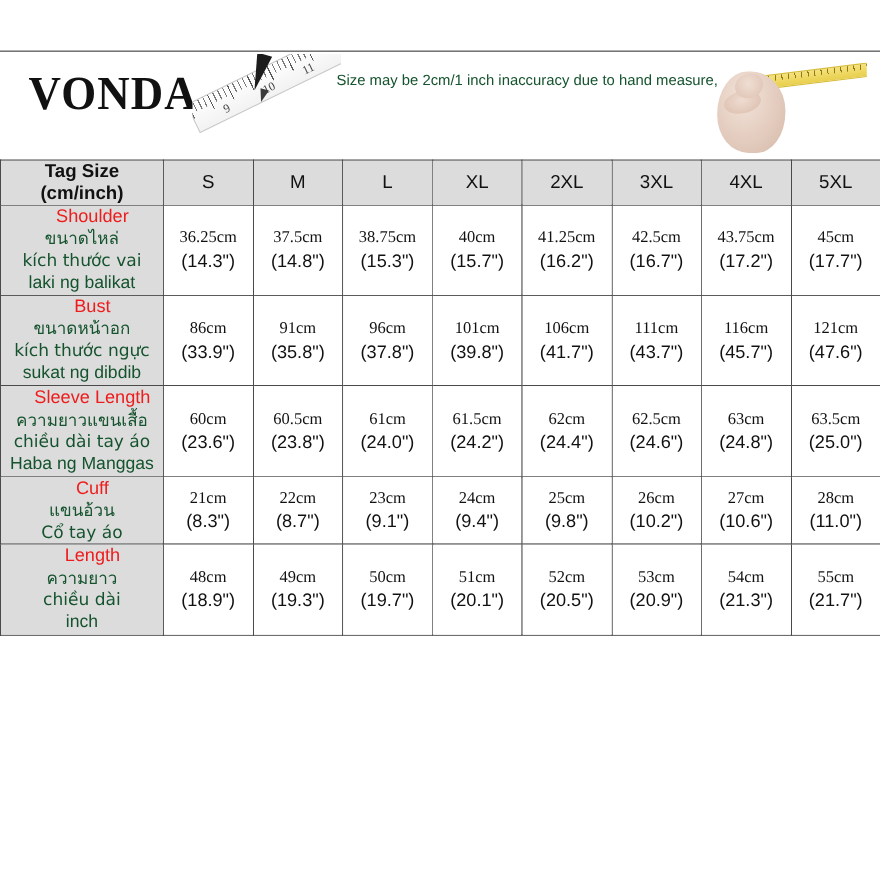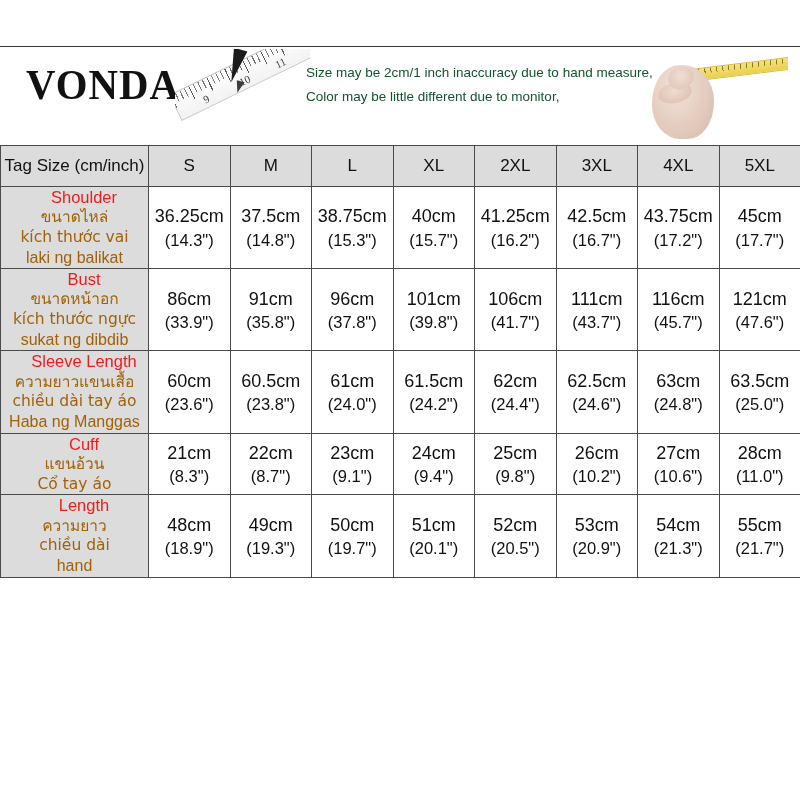--- a/index.html
+++ b/index.html
@@ -215,59 +215,60 @@
   
   tr.hrow td {
     background: #dcdcdc;
     height: 38px;
     font-size: 17px;
   }
   tr.hrow.tall td { height: 40px; }
 
   td.tag-size-label {
     color: #ee1c1c;
-    font-weight: normal;
+    font-weight: bold;
     font-size: 17px;
   }
 
   
   td.meas-label {
     background: #dcdcdc;
     padding: 6px 4px;
     line-height: 1.28;
   }
   .meas-en {
     color: #ee1c1c;
     font-size: 16.5px;
     display: block;
     margin-left: 19px;
   }
   .meas-sub {
-    color: #a16207;
+    color: #14532d;
     font-size: 16px;
     display: block;
     text-align: center;
   }
   .meas-sub.thai {
     font-family: "DejaVu Sans", sans-serif;
     font-size: 15.5px;
   }
   .meas-sub.viet {
     font-family: "DejaVu Sans", sans-serif;
     font-size: 15.5px;
   }
 
   td.meas-val {
     background: #ffffff;
     line-height: 1.35;
     padding: 4px 2px;
   }
   .val-cm {
     display: block;
-    font-size: 18px;
+    font-size: 15px;
+    font-family: Liberation Serif, serif;
   }
   .val-in {
     display: block;
     font-size: 16.5px;
   }
 
   
   .cell-marker {
     position: absolute;
     left: 0;
@@ -294,21 +295,20 @@
         <div class="ruler-num" style="left:28px">9</div>
         <div class="ruler-num" style="left:68px">10</div>
         <div class="ruler-num" style="left:108px">11</div>
       </div>
       <div class="pen"></div>
       <div class="pen-nib"></div>
     </div>
 
     <div class="notice">
       <div class="notice-line">Size may be 2cm/1 inch inaccuracy due to hand measure,</div>
-      <div class="notice-line">Color may be little different due to monitor,</div>
     </div>
 
     <div class="hand-art">
       <div class="tape">
         <div class="tape-ticks"></div>
       </div>
       <div class="hand-shape"></div>
       <div class="finger-shape"></div>
       <div class="thumb-shape"></div>
     </div>
@@ -504,21 +504,21 @@
             <span class="val-cm">28cm</span>
             <span class="val-in">(11.0")</span>
           </td>
       </tr>
 
       <tr>
         <td class="meas-label">
           <span class="meas-en">Length</span>
           <span class="meas-sub thai">ความยาว</span>
           <span class="meas-sub viet">chiều dài</span>
-          <span class="meas-sub">hand</span>
+          <span class="meas-sub">inch</span>
         </td>
         <td class="meas-val">
             <span class="val-cm">48cm</span>
             <span class="val-in">(18.9")</span>
           </td>
         <td class="meas-val">
             <span class="val-cm">49cm</span>
             <span class="val-in">(19.3")</span>
           </td>
         <td class="meas-val">

